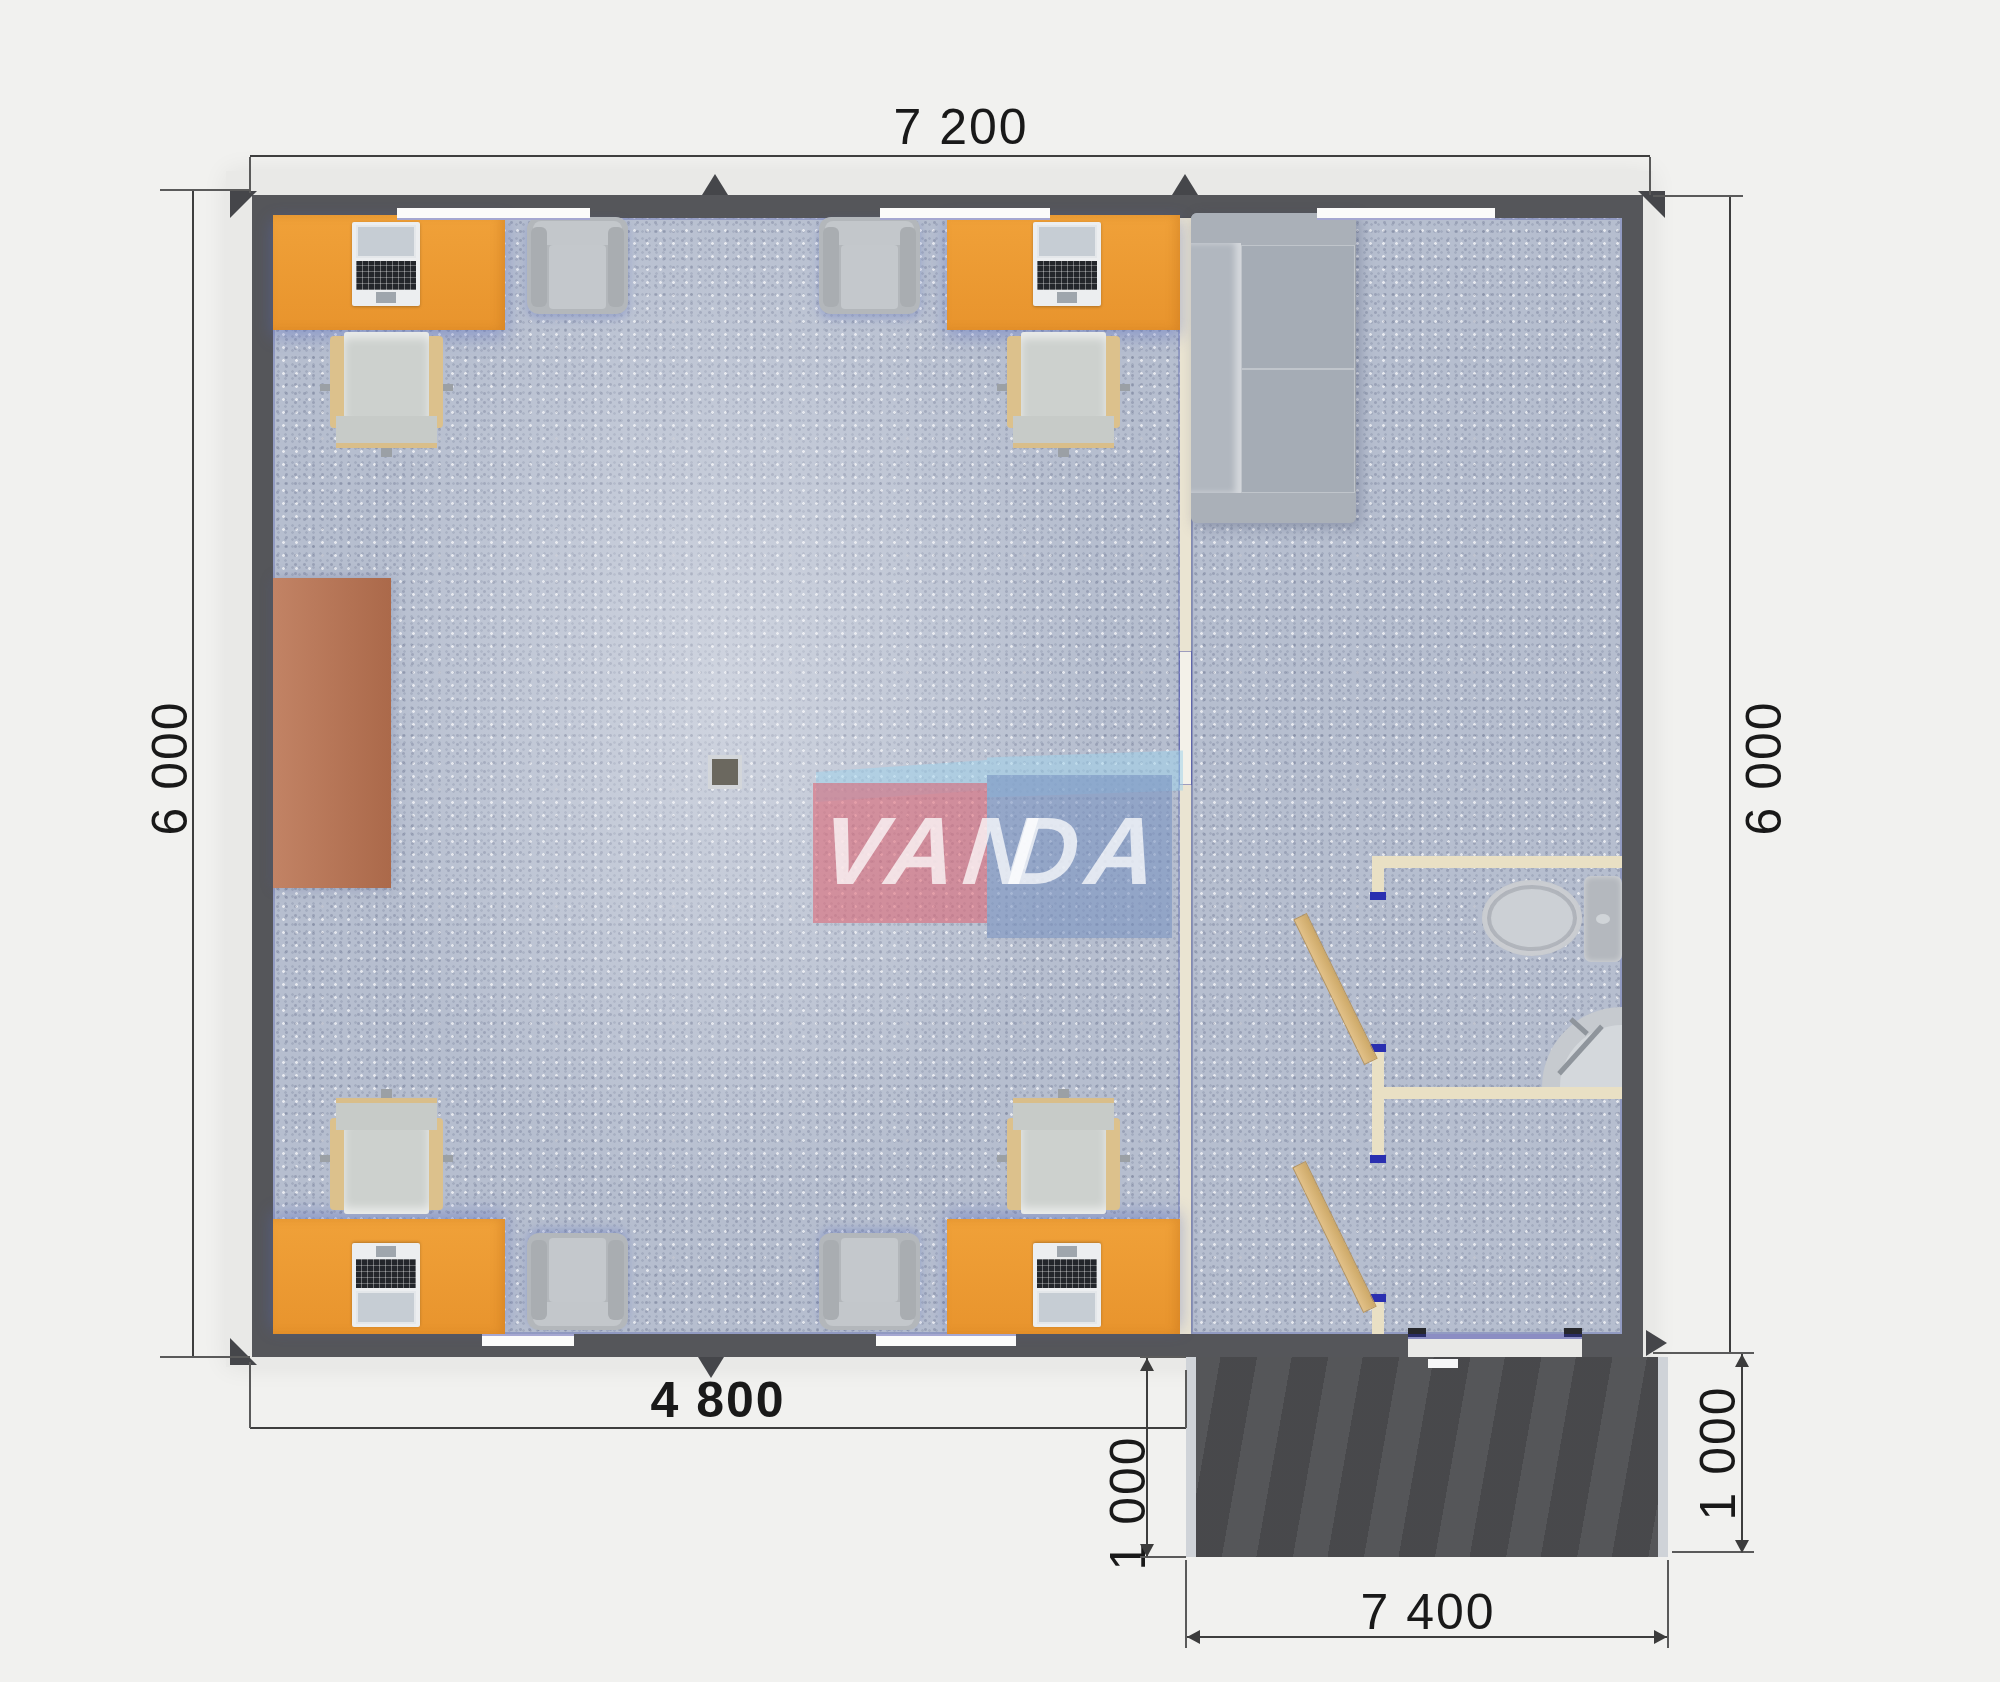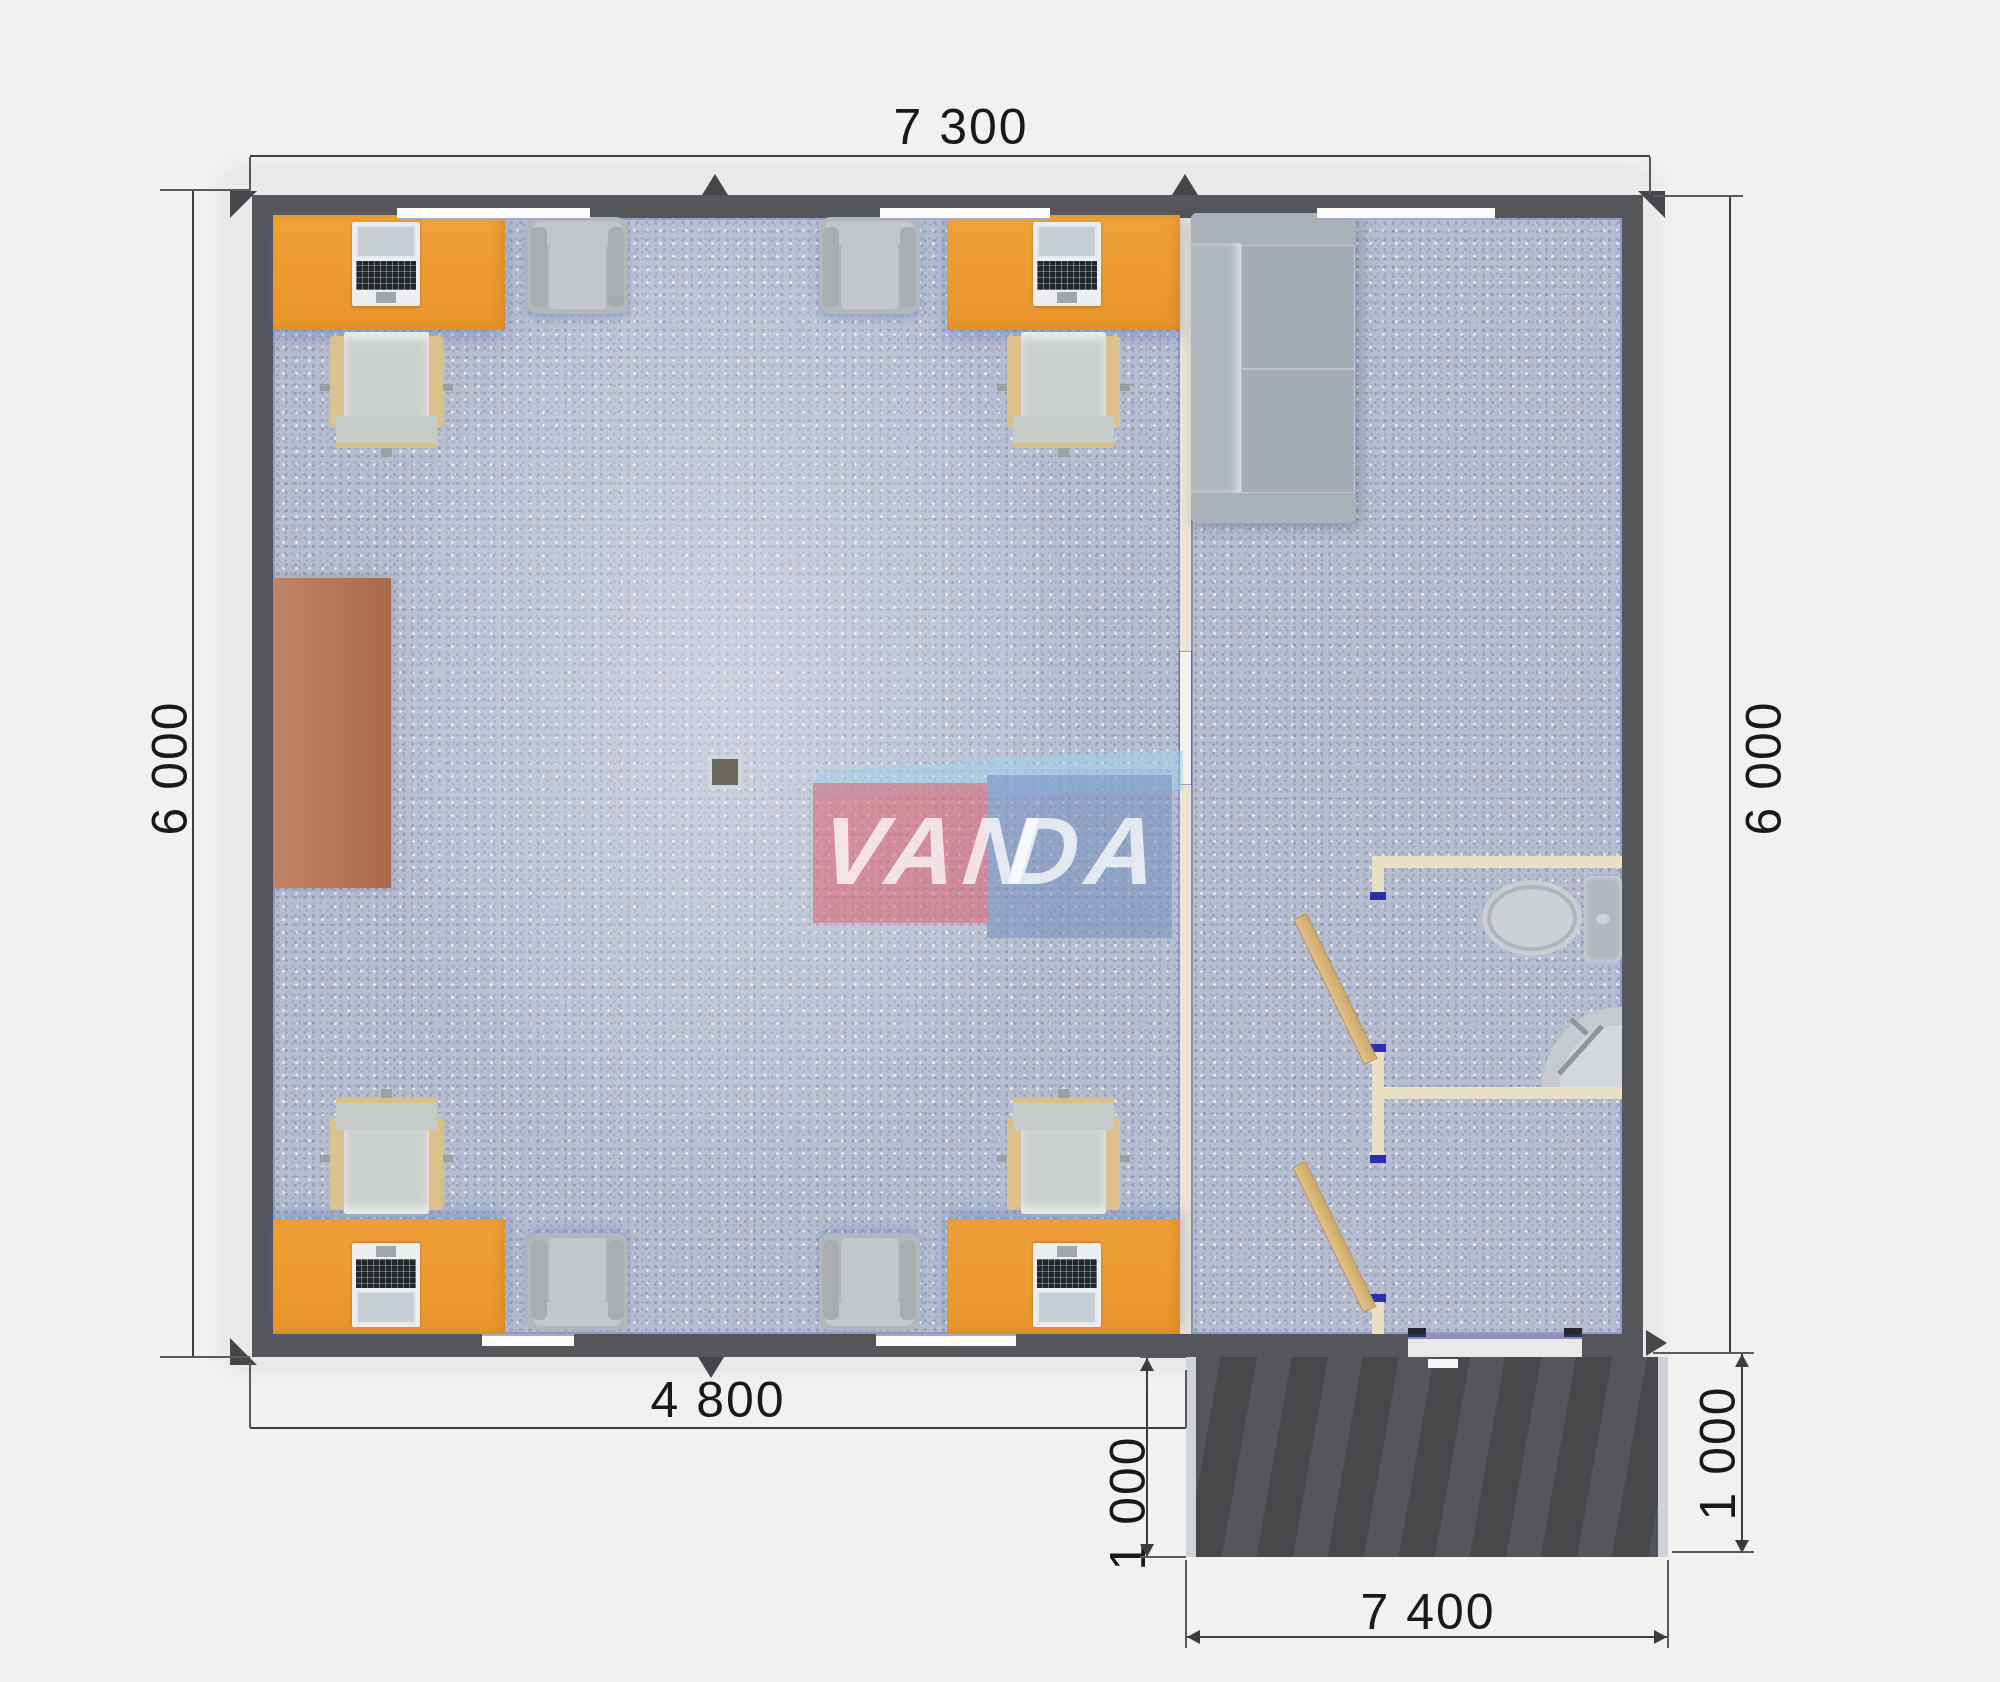--- a/index.html
+++ b/index.html
@@ -110,36 +110,36 @@
            font-style:italic;font-weight:700;font-size:96px;color:rgba(255,255,255,0.74);
            transform:skewX(-6deg);letter-spacing:8px;z-index:6;}
   .wm-text .w1{width:178px;text-align:center;}
   .wm-text .w2{flex:1;text-align:center;}
 </style>
 </head>
 <body>
 
 <div class="canvas">
 
-  <div class="dimlabel" style="left:861px;top:101px;">7 300</div>
+  <div class="dimlabel" style="left:861px;top:101px;">7 200</div>
   <div class="dimline" style="left:250px;top:155px;width:1400px;height:2px;"></div>
   <div class="witness" style="left:249px;top:157px;width:2px;height:36px;"></div>
   <div class="witness" style="left:1649px;top:157px;width:2px;height:38px;"></div>
 
   <div class="dimlabel vert" style="left:70px;top:742px;">6 000</div>
   <div class="dimline" style="left:192px;top:190px;width:2px;height:1167px;"></div>
   <div class="witness" style="left:160px;top:189px;width:90px;height:2px;"></div>
   <div class="witness" style="left:160px;top:1356px;width:90px;height:2px;"></div>
 
   <div class="dimlabel vert" style="left:1664px;top:742px;">6 000</div>
   <div class="dimline" style="left:1729px;top:196px;width:2px;height:1158px;"></div>
   <div class="witness" style="left:1653px;top:195px;width:90px;height:2px;"></div>
   <div class="witness" style="left:1653px;top:1352px;width:90px;height:2px;"></div>
 
-  <div class="dimlabel" style="left:618px;top:1374px;">4 800</div>
+  <div class="dimlabel" style="left:618px;top:1374px;font-weight:bold;">4 800</div>
   <div class="dimline" style="left:250px;top:1427px;width:936px;height:2px;"></div>
   <div class="witness" style="left:249px;top:1362px;width:2px;height:66px;"></div>
   <div class="witness" style="left:1185px;top:1370px;width:2px;height:58px;"></div>
 
   <div class="dimlabel vert" style="left:1028px;top:1477px;">1 000</div>
   <div class="dimline" style="left:1146px;top:1357px;width:2px;height:200px;"></div>
   <div class="witness" style="left:1140px;top:1356px;width:46px;height:2px;"></div>
   <div class="witness" style="left:1140px;top:1556px;width:46px;height:2px;"></div>
   <div class="ah ah-up" style="left:1140px;top:1358px;"></div>
   <div class="ah ah-down" style="left:1140px;top:1544px;"></div>

